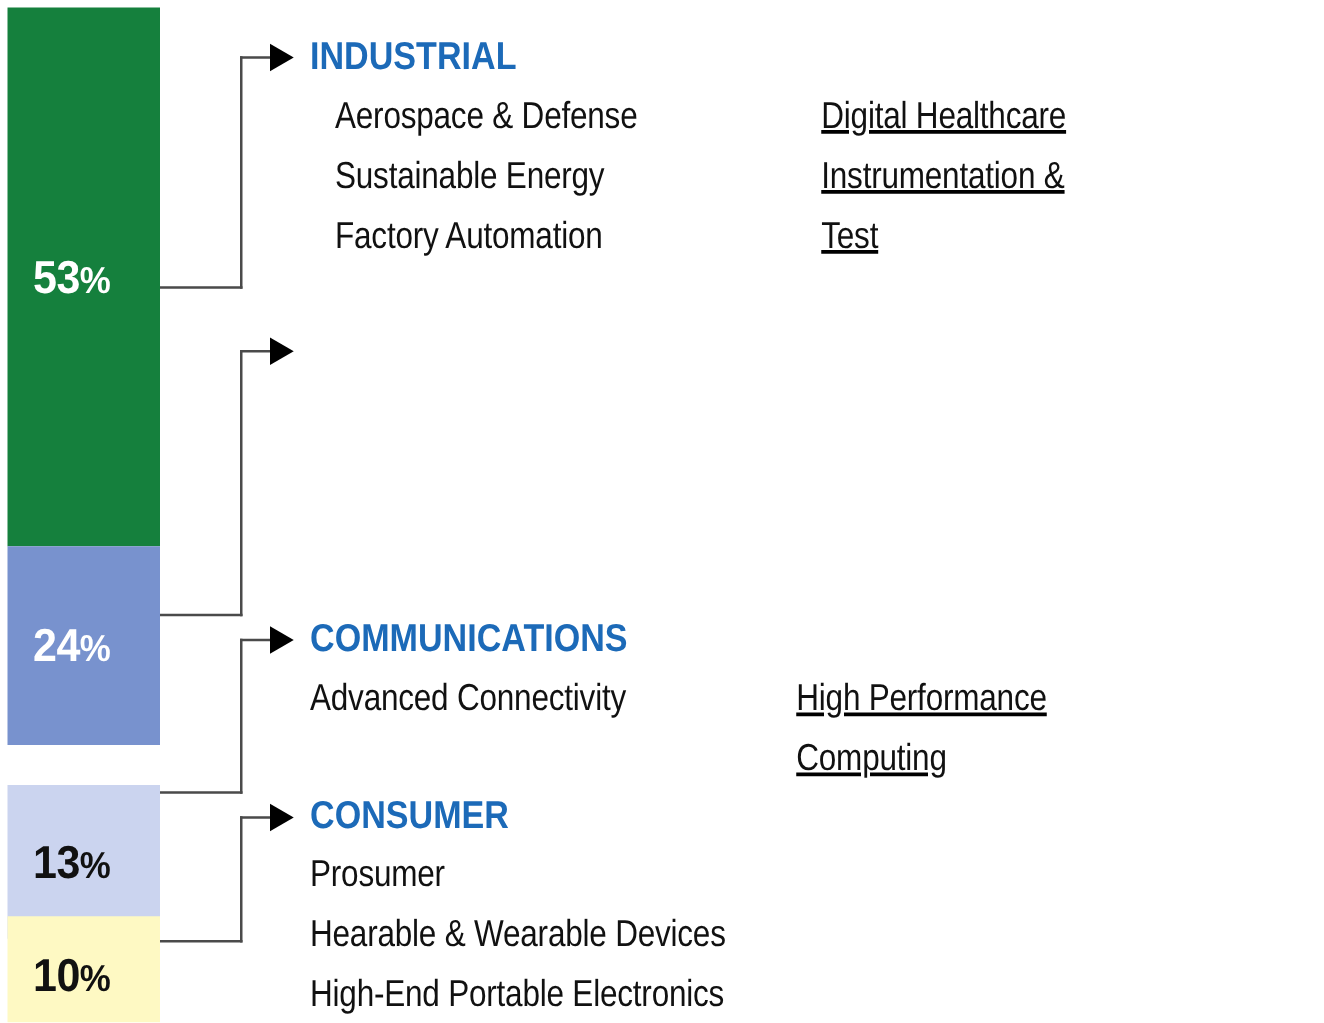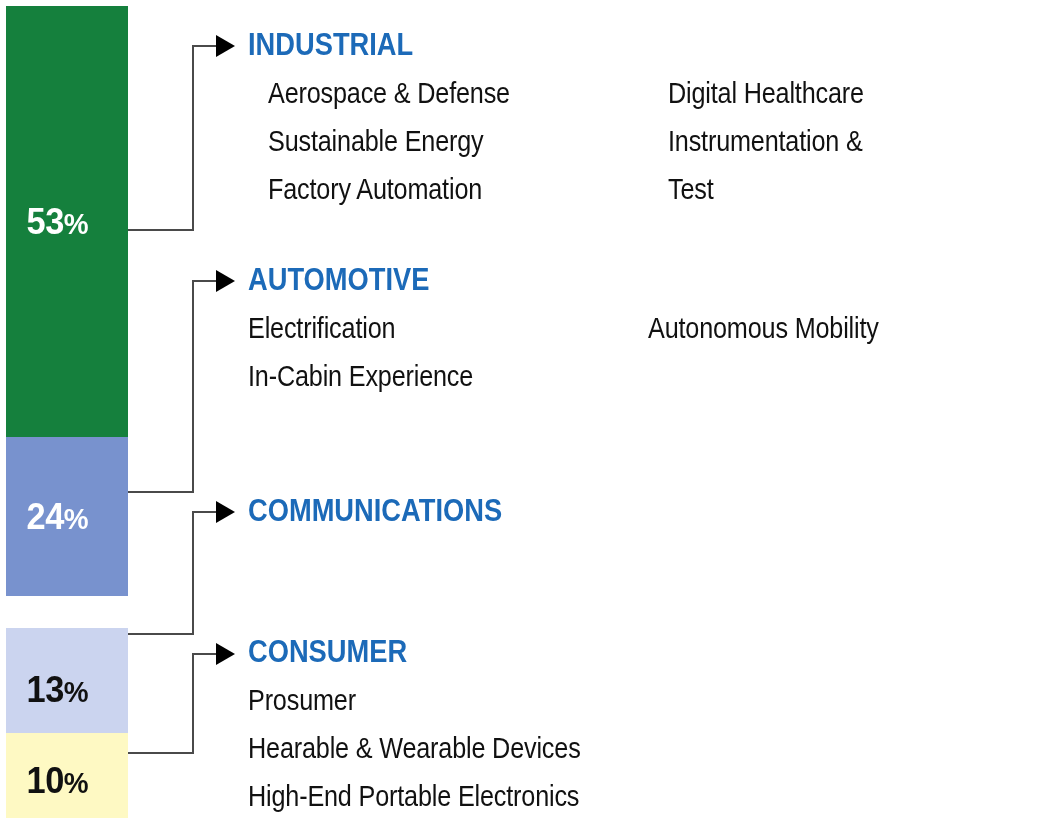--- a/index.html
+++ b/index.html
@@ -72,21 +72,21 @@
     margin: 0 0 9px 0;
   }
   .cat-cols {
     position: relative;
   }
   .col {
     position: absolute;
     top: 0;
   }
   .col-left  { left: 0px; }
-  .col-right { left: 400px; }
+  .col-right { left: 389px; text-decoration: underline; }
   .item {
     color: #111111;
     font-family: "Liberation Sans", sans-serif;
     font-weight: normal;
     font-size: 30px;
     line-height: 48px;
     letter-spacing: -0.2px;
     transform: scaleX(0.84);
     transform-origin: left top;
     white-space: nowrap;
@@ -162,35 +162,32 @@
         <div class="item">Factory Automation</div>
       </div>
       <div class="col col-right">
         <div class="item">Digital Healthcare</div>
         <div class="item">Instrumentation &amp;</div>
         <div class="item">Test</div>
       </div>
     </div>
   </div>
 
-  <div class="cat-block" style="left:248px; top:264px;">
-    <div class="cat-title">AUTOMOTIVE</div>
-    <div class="cat-cols" style="height:100px;">
-      <div class="col col-left">
-        <div class="item">Electrification</div>
-        <div class="item">In-Cabin Experience</div>
-      </div>
-      <div class="col col-right">
-        <div class="item">Autonomous Mobility</div>
-      </div>
-    </div>
-  </div>
 
   <div class="cat-block" style="left:248px; top:495px;">
     <div class="cat-title">COMMUNICATIONS</div>
+    <div class="cat-cols" style="height:100px;">
+      <div class="col col-left">
+        <div class="item">Advanced Connectivity</div>
+      </div>
+      <div class="col col-right">
+        <div class="item">High Performance</div>
+        <div class="item">Computing</div>
+      </div>
+    </div>
   </div>
 
   <div class="cat-block" style="left:248px; top:636px;">
     <div class="cat-title">CONSUMER</div>
     <div class="cat-cols" style="height:150px;">
       <div class="col col-left">
         <div class="item">Prosumer</div>
         <div class="item">Hearable &amp; Wearable Devices</div>
         <div class="item">High-End Portable Electronics</div>
       </div>

